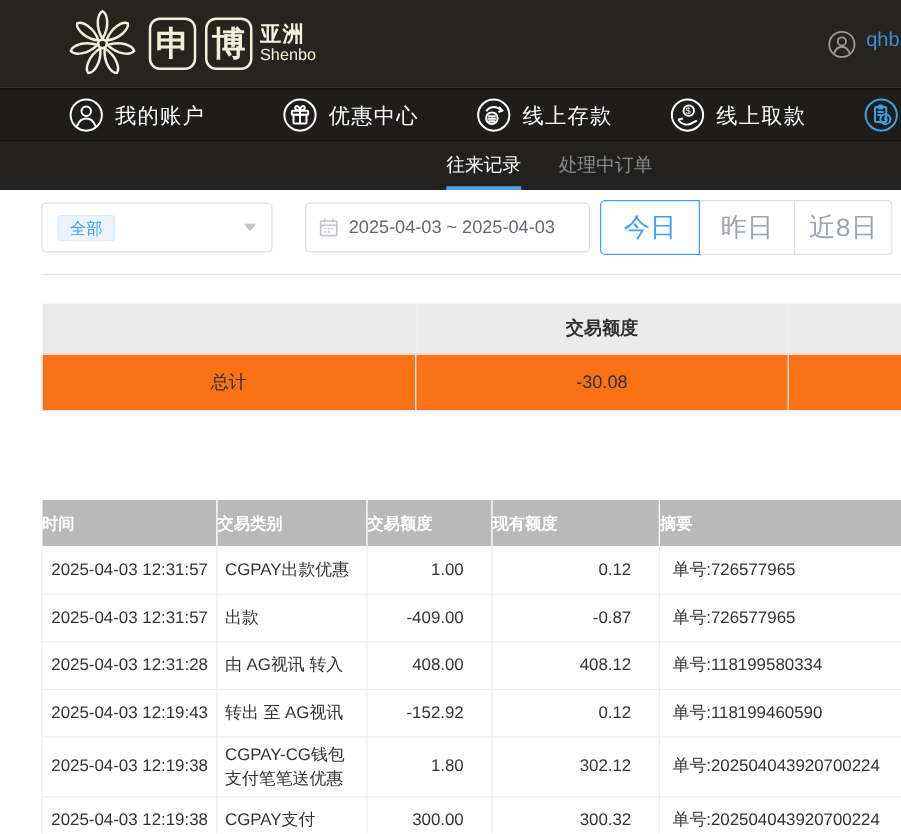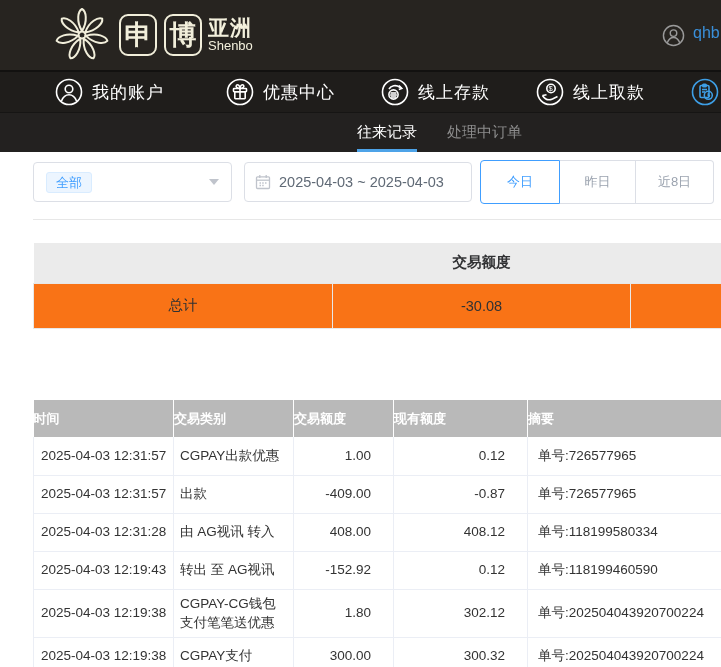--- a/index.html
+++ b/index.html
@@ -8,21 +8,21 @@
   #app { position:relative; width:721px; height:667px; overflow:hidden; background:#fff; }
 
   
   .top-header { position:absolute; left:0; top:0; width:721px; height:70px; background:#272420; }
   .brand { position:absolute; left:52px; top:6px; display:flex; align-items:center; }
   .flower { width:60px; height:58px; }
   .hanzi-box { width:38px; height:42px; border:2.5px solid #f1eeda; border-radius:9px;
     color:#f1eeda; font-size:27px; font-weight:bold; display:flex; align-items:center;
     justify-content:center; margin-left:7px; line-height:1; }
   .brand-right { margin-left:6px; color:#f4f1dd; }
-  .brand-cn { font-size:21px; font-weight:bold; letter-spacing:1px; line-height:1.1; }
+  .brand-cn { font-size:17px; font-weight:bold; letter-spacing:1px; line-height:1.1; }
   .brand-en { font-size:13px; line-height:1.1; }
   .user-box { position:absolute; left:662px; top:24px; display:flex; gap:8px; }
   .user-name { color:#3a8fd9; font-size:16px; white-space:nowrap; }
 
   
   .main-nav { position:absolute; left:0; top:70px; width:721px; height:42px; background:#1f1d1b;
     border-top:2px solid #121110; display:flex; align-items:center; padding-left:55px; }
   .nav-item { display:flex; align-items:center; gap:9px; color:#fff; font-size:17px;
     letter-spacing:1px; white-space:nowrap; cursor:pointer; }
   .nav-item + .nav-item { margin-left:46px; }
@@ -32,35 +32,35 @@
 
   
   .sub-tabs { position:absolute; left:0; top:112px; width:721px; height:40px; background:#232120;
     border-top:1px solid #161514; display:flex; align-items:stretch; padding-left:357px; }
   .tab { position:relative; display:flex; align-items:center; font-size:15px; color:#8c8c8c;
     cursor:pointer; margin-right:30px; white-space:nowrap; }
   .tab.active { color:#fff; }
   .tab.active .tab-underline { position:absolute; left:0; right:0; bottom:0; height:3px; background:#4da3e8; }
 
   
-  .select-box { position:absolute; left:33px; top:162px; width:199px; height:40px; background:#fff;
+  .select-box { position:absolute; left:33px; top:162px; width:185px; height:40px; background:#fff;
     border:1px solid #dcdfe6; border-radius:4px; display:flex; align-items:center; padding:11px 12px;
     cursor:pointer; }
   .tag { background:#ecf5ff; border:1px solid #d9ecff; color:#409eff; font-size:13px;
     padding:3px 9px; border-radius:3px; line-height:1; }
   .caret { margin-left:auto; width:0; height:0; border-left:5px solid transparent;
     border-right:5px solid transparent; border-top:6px solid #c0c4cc; }
   .date-box { position:absolute; left:244px; top:162px; width:228px; height:40px; background:#fff;
     border:1px solid #dcdfe6; border-radius:4px; display:flex; align-items:center; gap:8px;
     padding:0 10px; cursor:pointer; }
   .date-text { color:#606a76; font-size:14.5px; white-space:nowrap; }
   .btn-group { position:absolute; left:480px; top:160px; height:44px; display:flex; }
-  .qbtn { height:44px; background:#fff; border:1px solid #dcdfe6; font-size:13px; color:#9ba3af;
+  .qbtn { height:44px; background:#fff; border:1px solid #dcdfe6; font-size:21px; color:#9ba3af;
     cursor:pointer; display:flex; align-items:center; justify-content:center;
-    font-family:Liberation Sans, sans-serif; }
+    font-family:Liberation Mono, monospace; }
   .qbtn.b1 { width:80px; border-radius:4px 0 0 4px; }
   .qbtn.b2 { width:76px; border-left:none; }
   .qbtn.b3 { width:78px; border-left:none; border-radius:0 4px 4px 0; }
   .qbtn.active { border:1px solid #409eff; color:#409eff; }
 
   .divider { position:absolute; left:33px; top:219px; width:700px; height:1px; background:#e7e7e7; }
 
   
   .summary { position:absolute; left:33px; top:243px; width:827px; border-collapse:collapse;
     table-layout:fixed; font-size:14.5px; color:#303133; }

